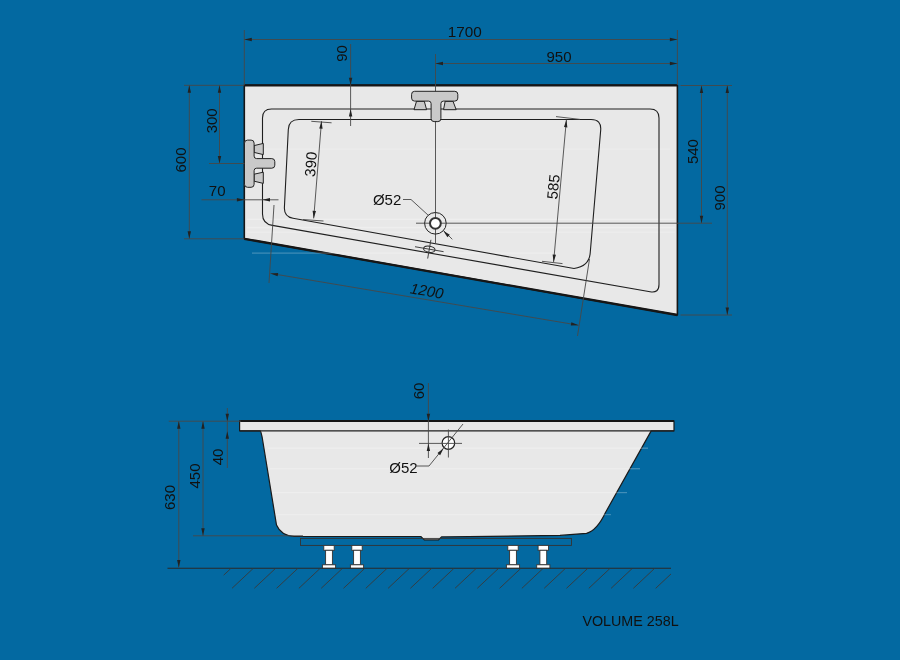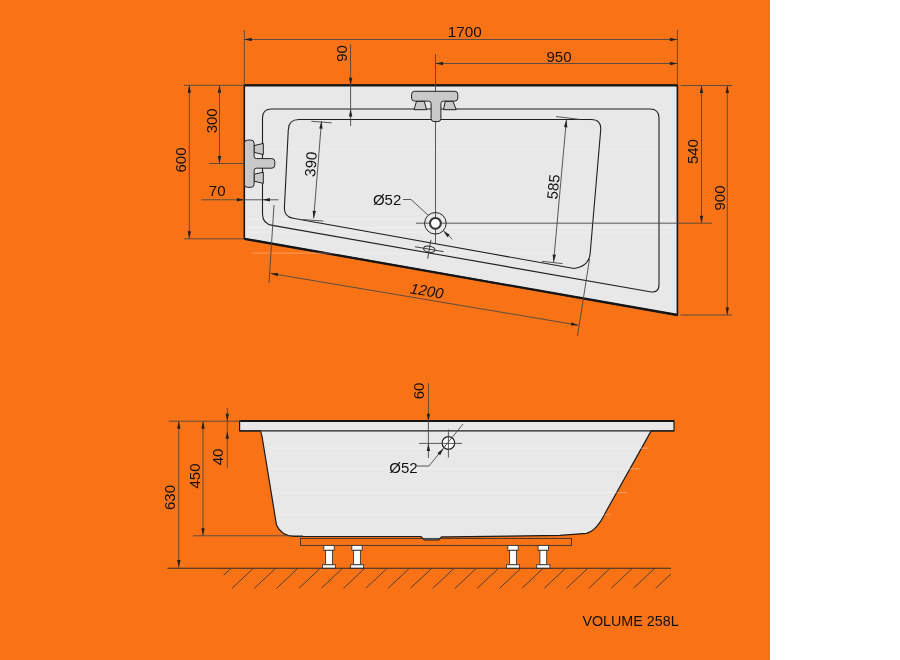--- a/index.html
+++ b/index.html
@@ -1,16 +1,16 @@
 <!DOCTYPE html>
 <html><head>
 <meta charset="utf-8">
 <style>
 html,body{margin:0;padding:0;background:#fff;}
-#page{width:770px;height:660px;position:relative;background:#f97316;overflow:hidden;}
+#page{width:900px;height:660px;position:relative;background:#0369a1;overflow:hidden;}
 svg{position:absolute;top:0;left:0;}
 text{font-family:"Liberation Sans",sans-serif;fill:#111;}
 .dim{stroke:#474747;stroke-width:0.9;fill:none;}
 .cl{stroke:#474747;stroke-width:0.9;fill:none;}
 .thin{stroke:#1f1f1f;stroke-width:1.1;fill:none;}
 .arr{fill:#222;stroke:none;}
 </style>
 </head>
 <body>
 <div id="page">

